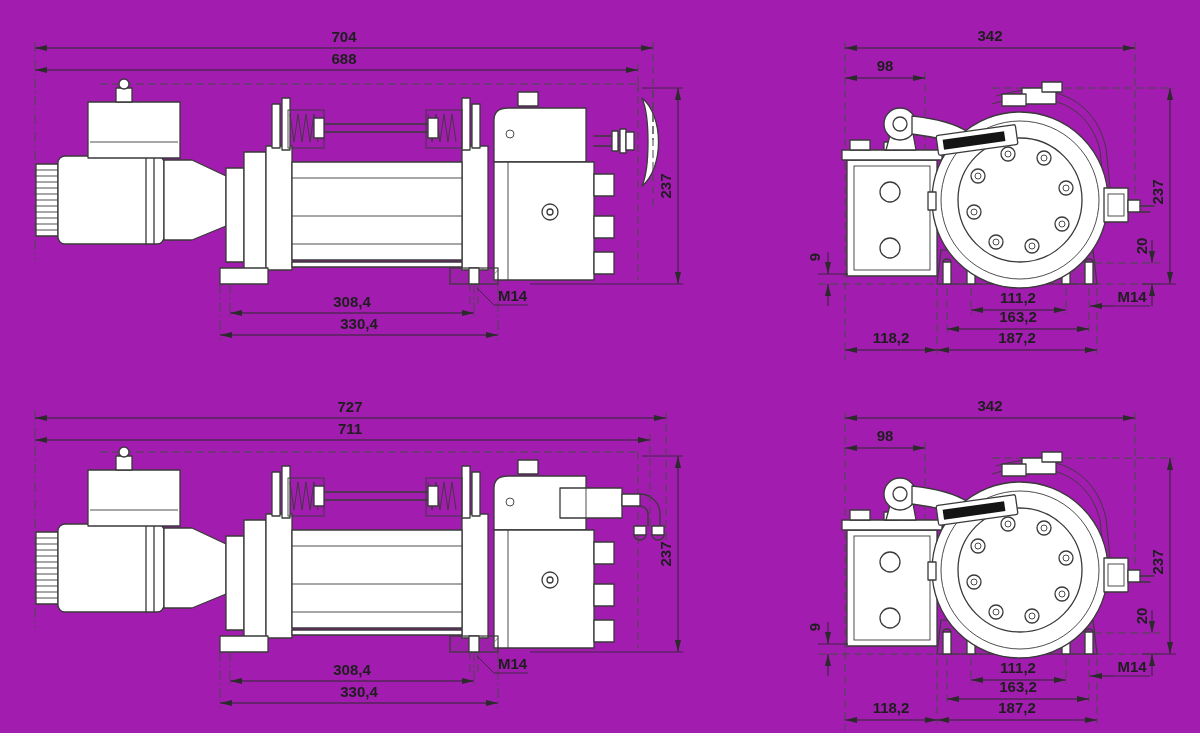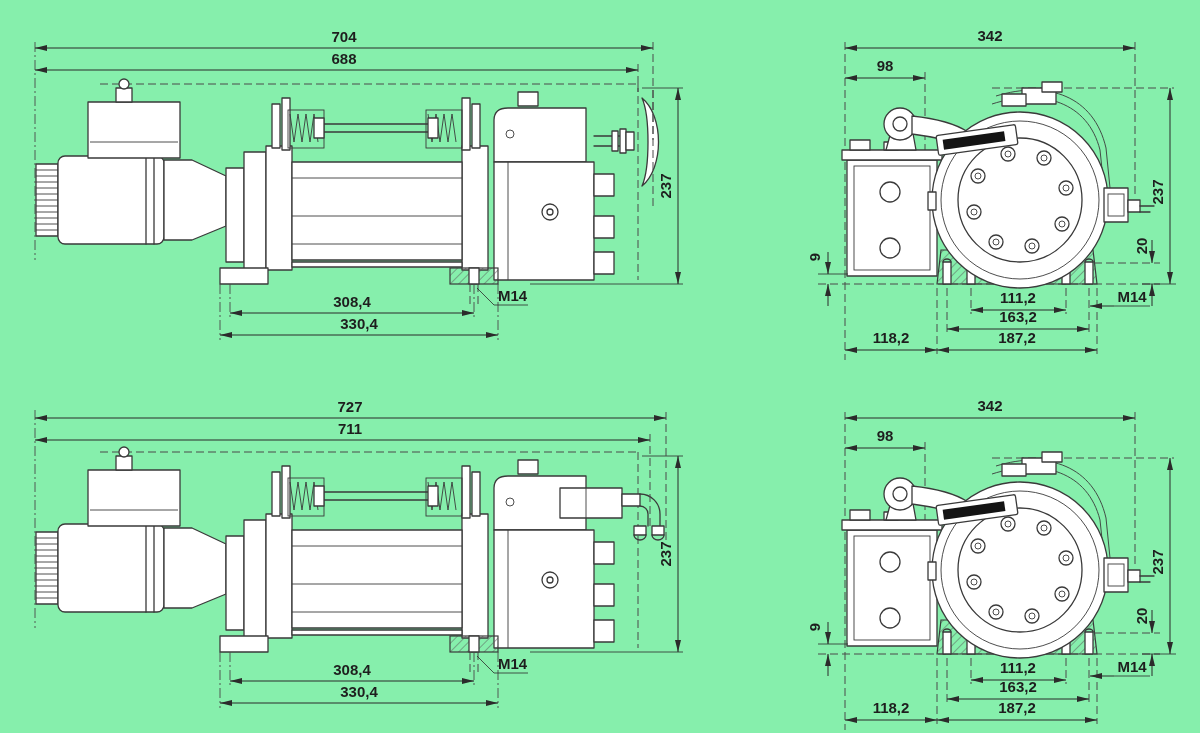--- a/index.html
+++ b/index.html
@@ -1,16 +1,16 @@
 <!DOCTYPE html>
 <html><head>
 <meta charset="utf-8">
 <style>
   html,body{margin:0;padding:0;background:#ffffff;}
-  .sheet{position:relative;width:1200px;height:733px;background:#86efac;overflow:hidden;}
+  .sheet{position:relative;width:1200px;height:733px;background:#a21caf;overflow:hidden;}
   svg{position:absolute;left:0;top:0;}
   svg text{font-family:"Liberation Sans", sans-serif;font-size:15px;font-weight:600;fill:#1e1e1e;}
   .obj{stroke:#3a3a3a;stroke-width:1.3;fill:none;stroke-linejoin:round;stroke-linecap:round;}
   .objw{stroke:#3a3a3a;stroke-width:1.3;fill:#ffffff;stroke-linejoin:round;}
   .thin{stroke:#3a3a3a;stroke-width:0.9;fill:none;}
   .dash{stroke:#4a4a4a;stroke-width:1;fill:none;stroke-dasharray:8 4;}
   .dashdot{stroke:#4a4a4a;stroke-width:0.9;fill:none;stroke-dasharray:10 3 2 3;}
   .dim{stroke:#2b2b2b;stroke-width:1;fill:none;}
   .ext{stroke:#2b2b2b;stroke-width:0.8;fill:none;}
   .hatchfill{fill:url(#hatch);stroke:#3a3a3a;stroke-width:1.2;}

